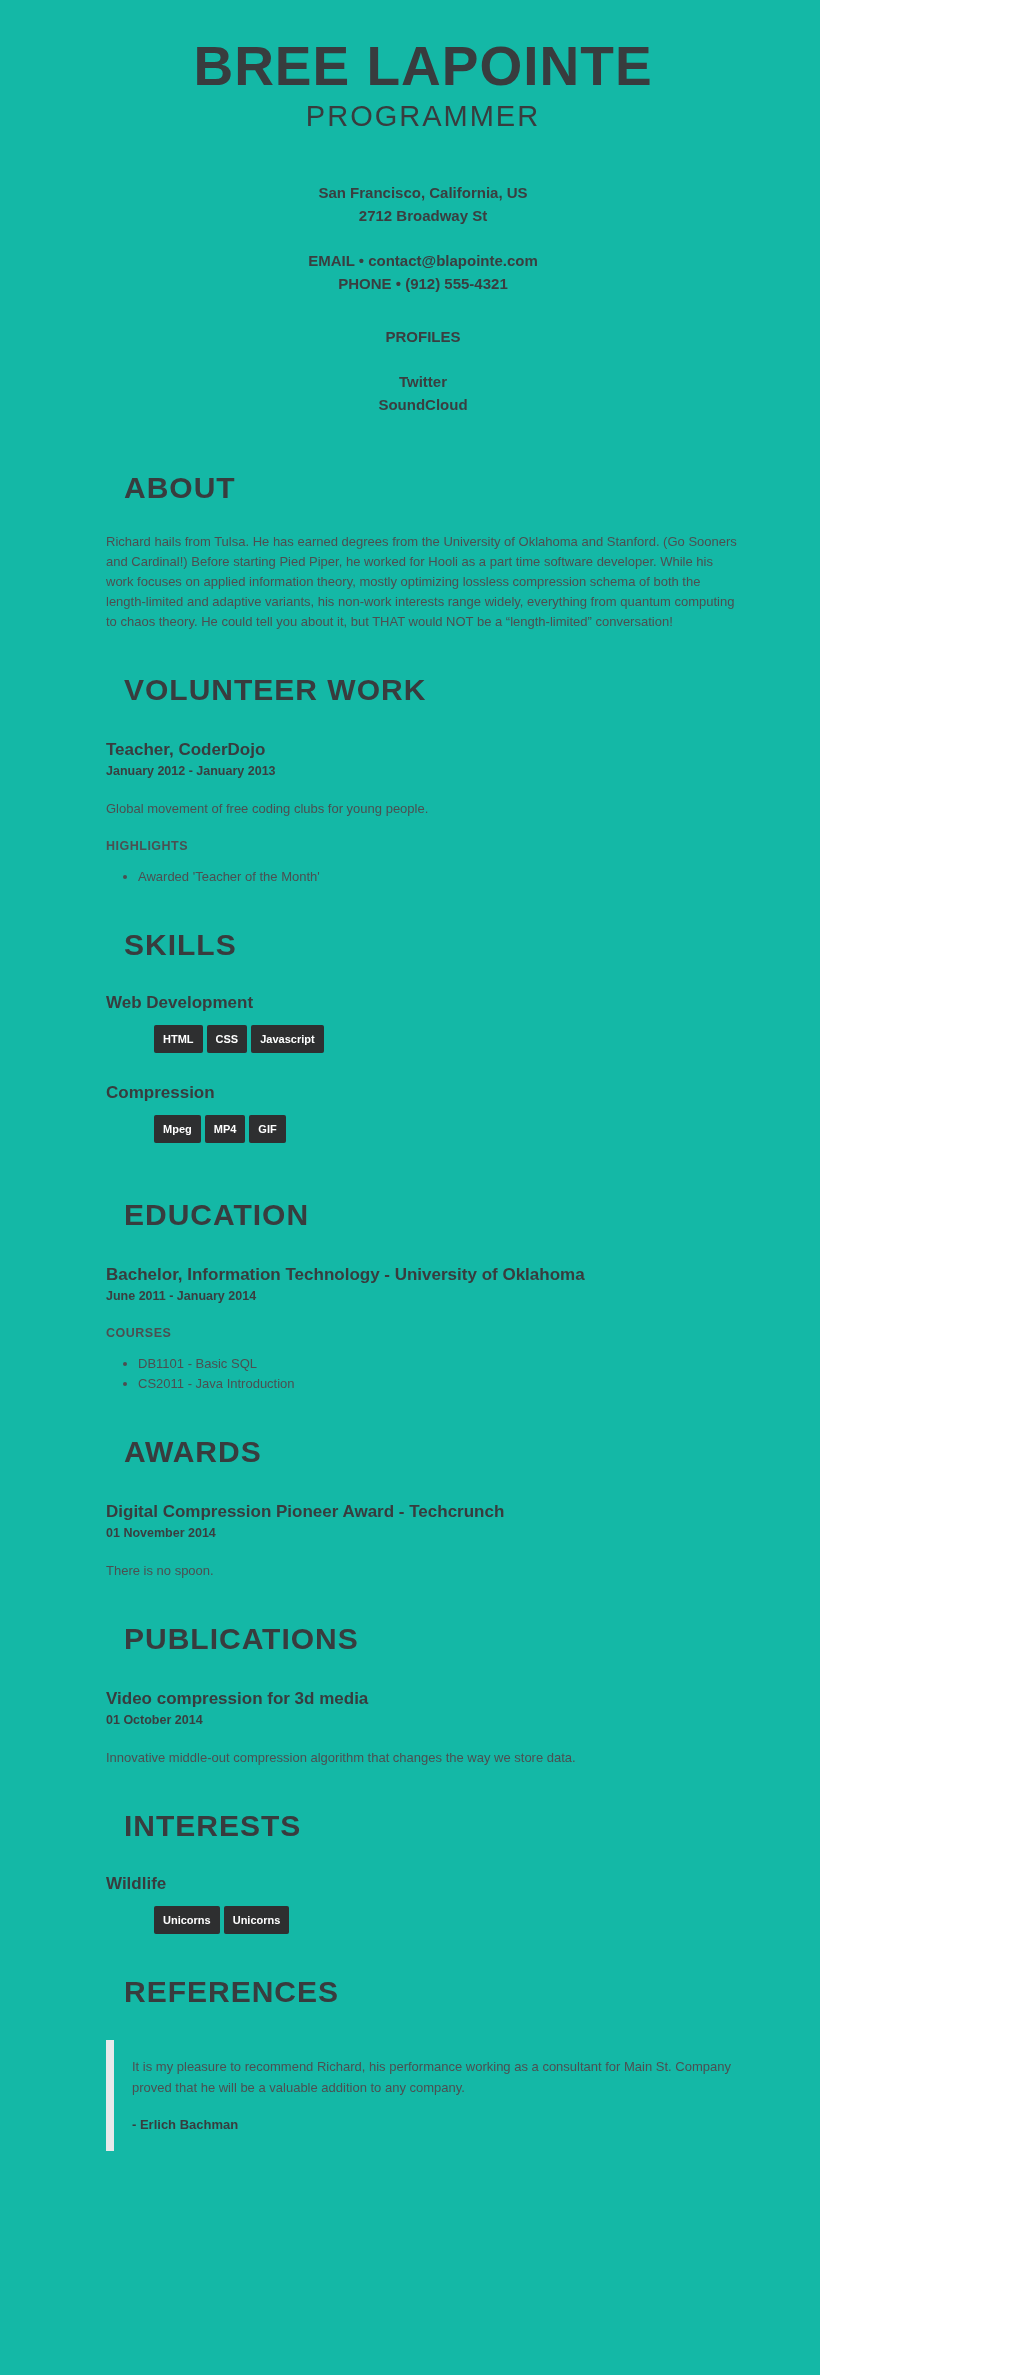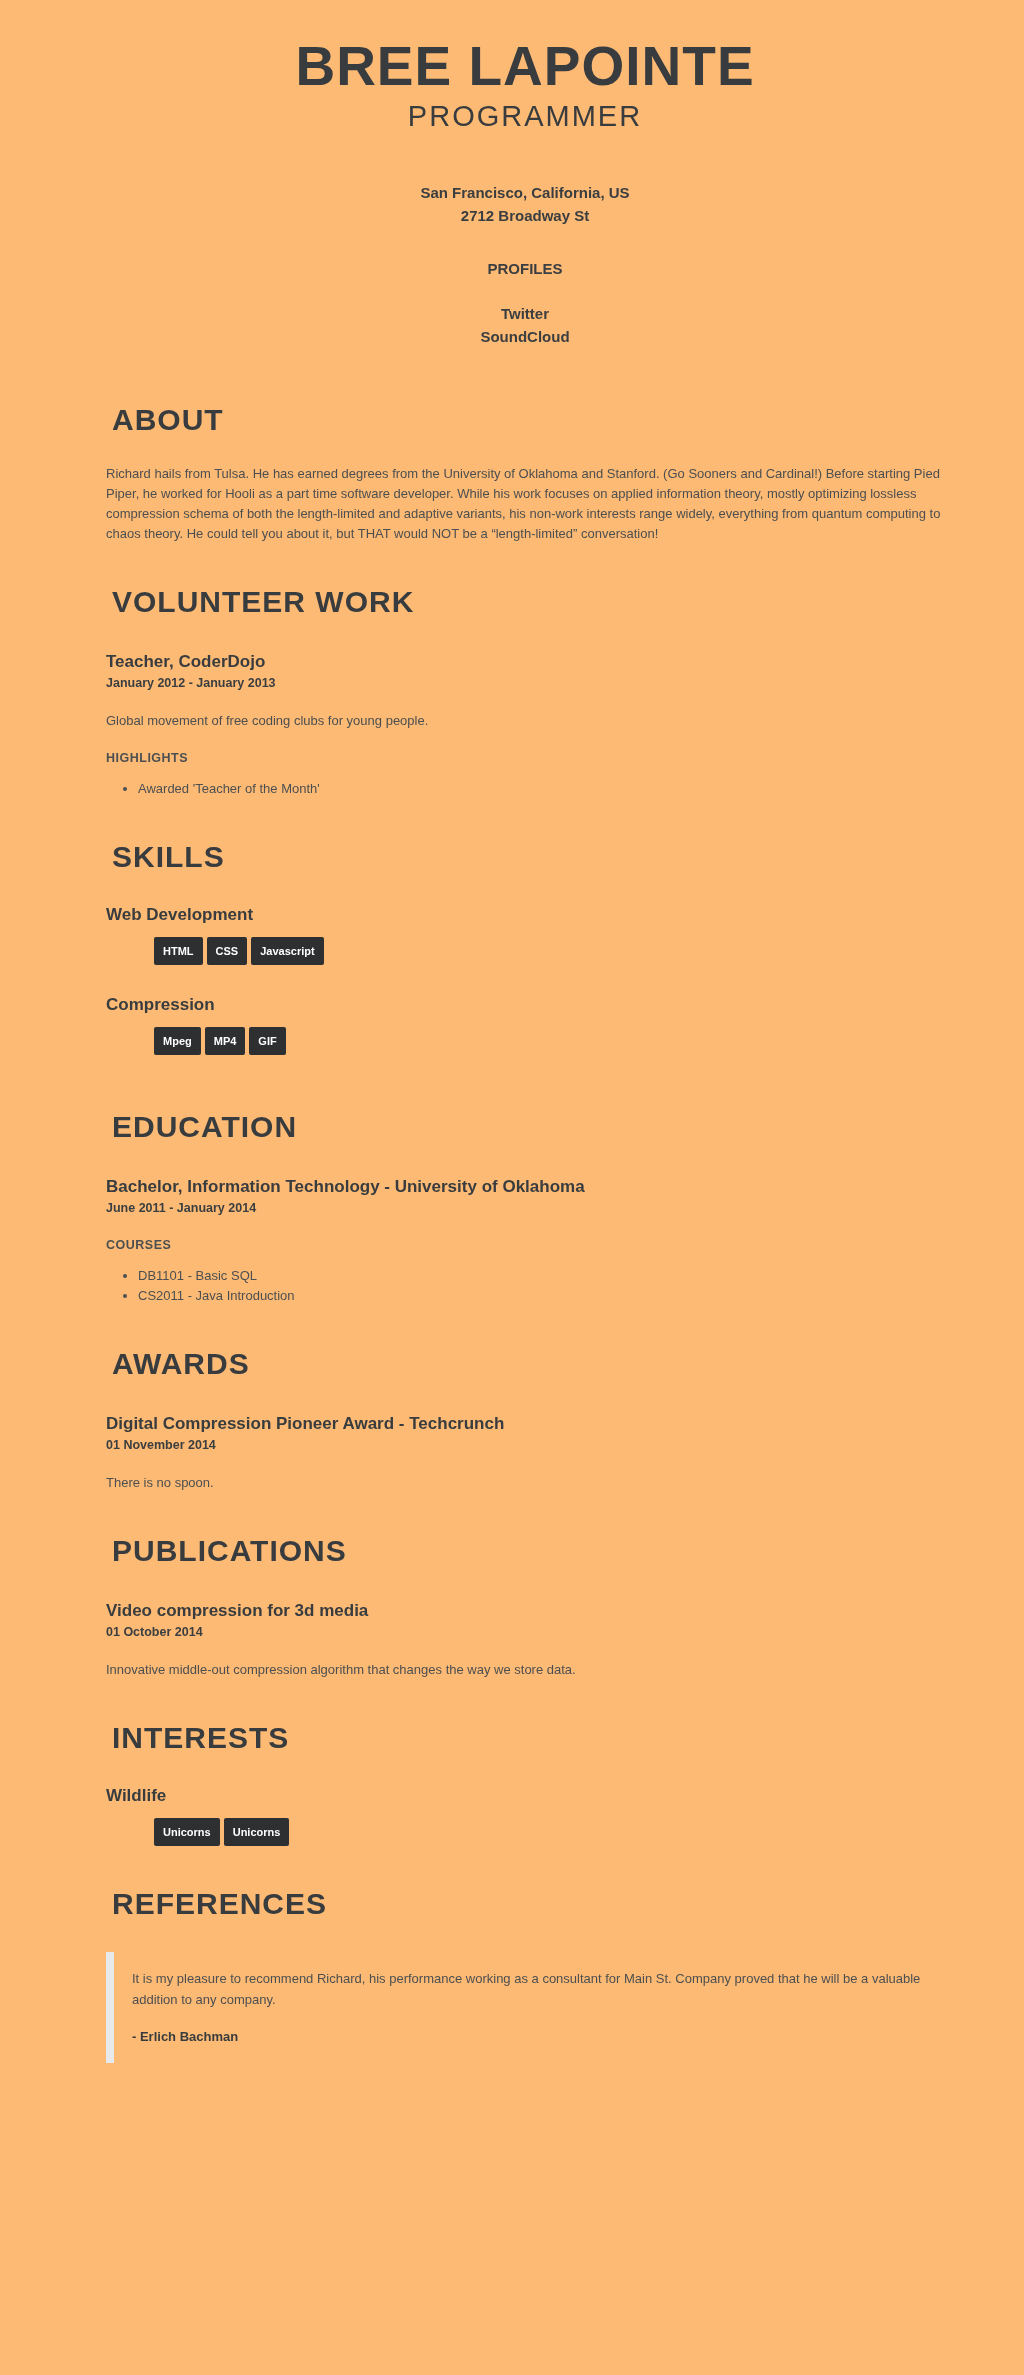--- a/index.html
+++ b/index.html
@@ -1,19 +1,19 @@
 <!DOCTYPE html>
 <html><head>
 <meta charset="utf-8">
 <style>
   html, body { margin: 0; padding: 0; background: #ffffff; }
   .page {
-    width: 1024px;
+    width: 820px;
     min-height: 2375px;
-    background: #fdba74;
+    background: #14b8a6;
     box-sizing: border-box;
     padding: 36px 80px 70px 106px;
     font-family: "Liberation Sans", "DejaVu Sans", sans-serif;
     color: #4c4f51;
   }
 
   
   .header { text-align: center; }
   .candidate-name {
     margin: 0;
@@ -47,21 +47,21 @@
     font-size: 15px;
     line-height: 23px;
     font-weight: 700;
     color: #3a3e40;
     text-decoration: none;
   }
 
   
   .section { margin: 0; }
   .section-heading {
-    margin: 6px;
+    margin: 18px;
     font-size: 30px;
     line-height: 36px;
     font-weight: 800;
     letter-spacing: 1px;
     color: #383c3e;
   }
   .mt-lg { margin-top: 54px; }
   .mt-sec { margin-top: 40px; }
   .body-text {
     margin: 26px 0 0 0;
@@ -152,20 +152,24 @@
 <div class="page">
 
   <header class="header">
     <h1 class="candidate-name">BREE LAPOINTE</h1>
     <div class="candidate-title">PROGRAMMER</div>
 
     <div class="contact-block">
       <p class="contact-line">San Francisco, California, US</p>
       <p class="contact-line">2712 Broadway St</p>
 
+      <div class="contact-group">
+        <p class="contact-line">EMAIL • contact@blapointe.com</p>
+        <p class="contact-line">PHONE • (912) 555-4321</p>
+      </div>
 
       <p class="contact-line profiles-label">PROFILES</p>
 
       <div class="profiles-list">
         <a href="#" class="profile-link">Twitter</a>
         <a href="#" class="profile-link">SoundCloud</a>
       </div>
     </div>
   </header>
 

